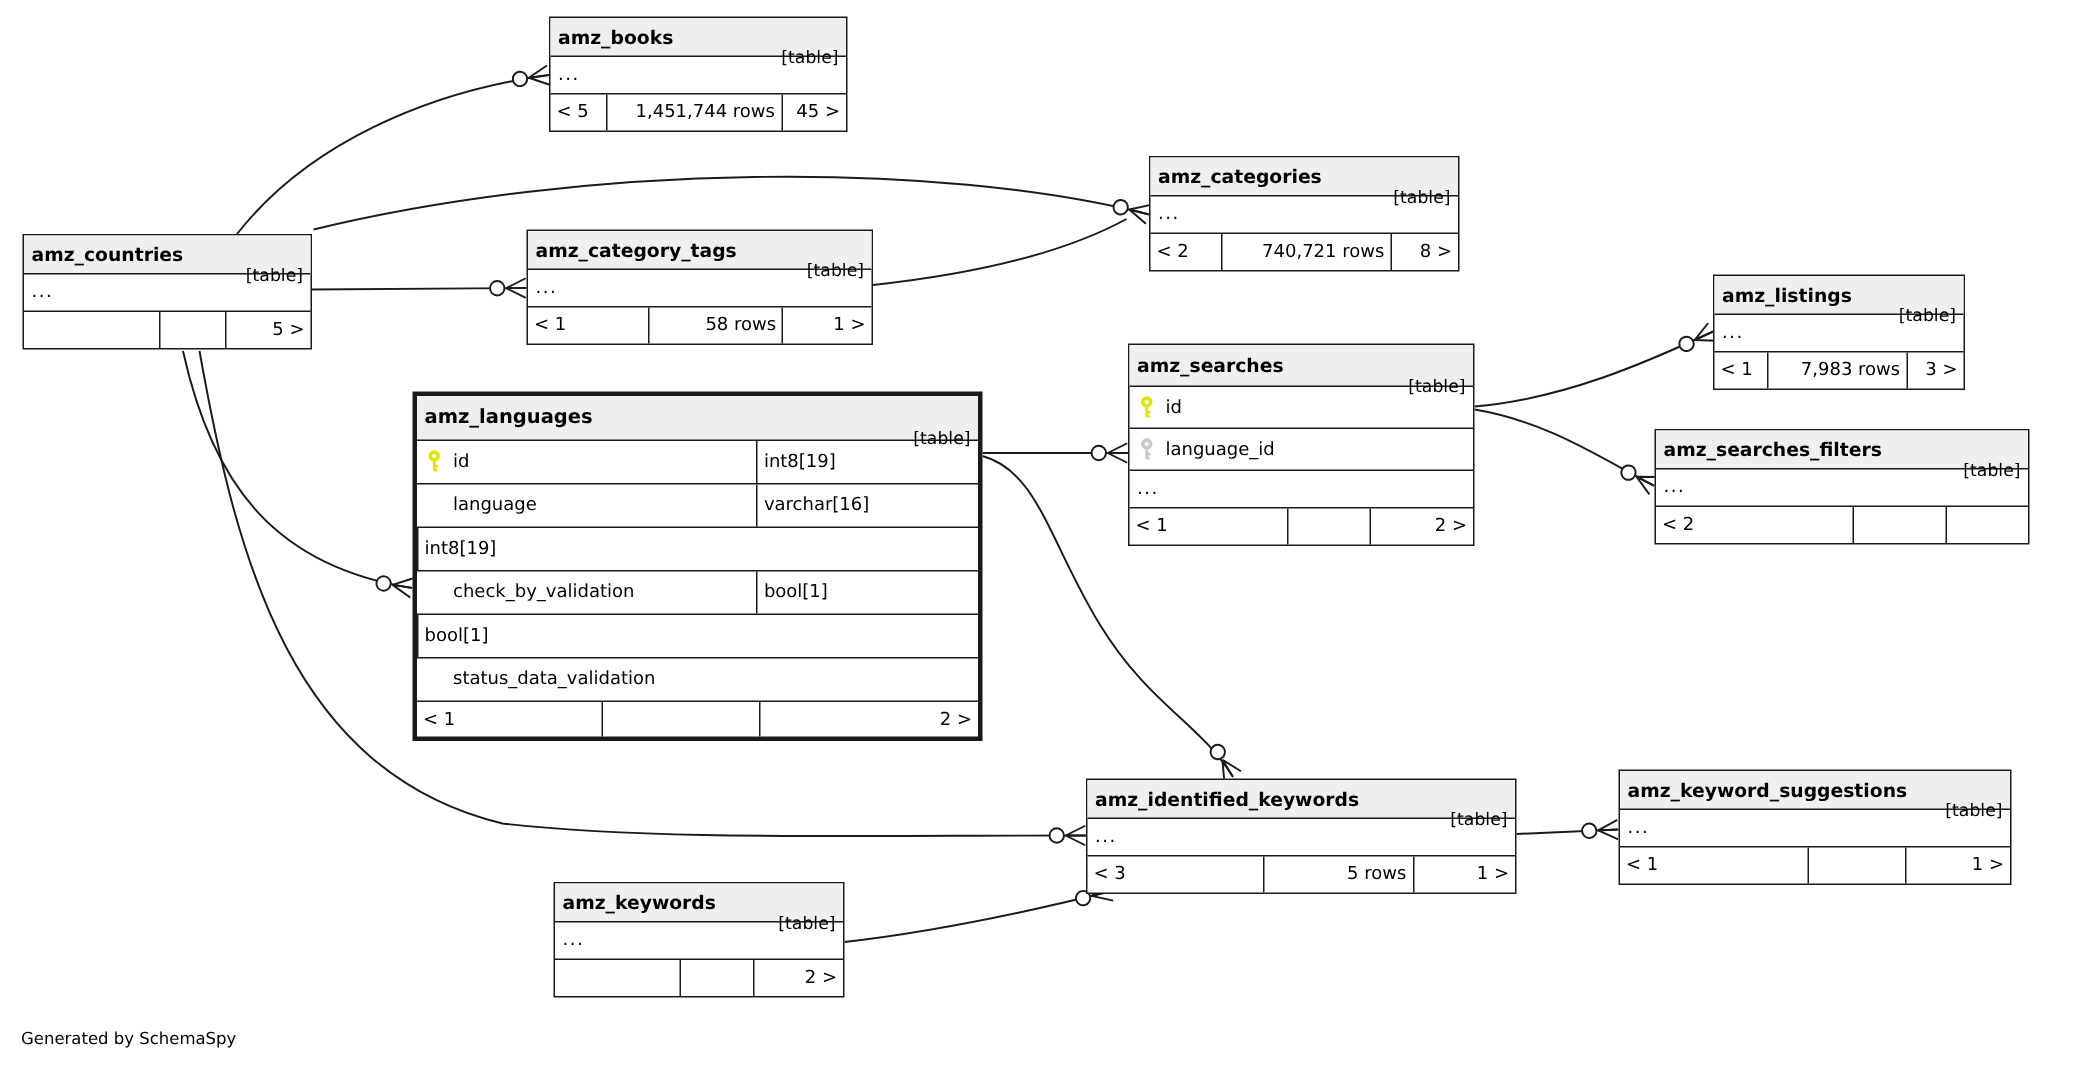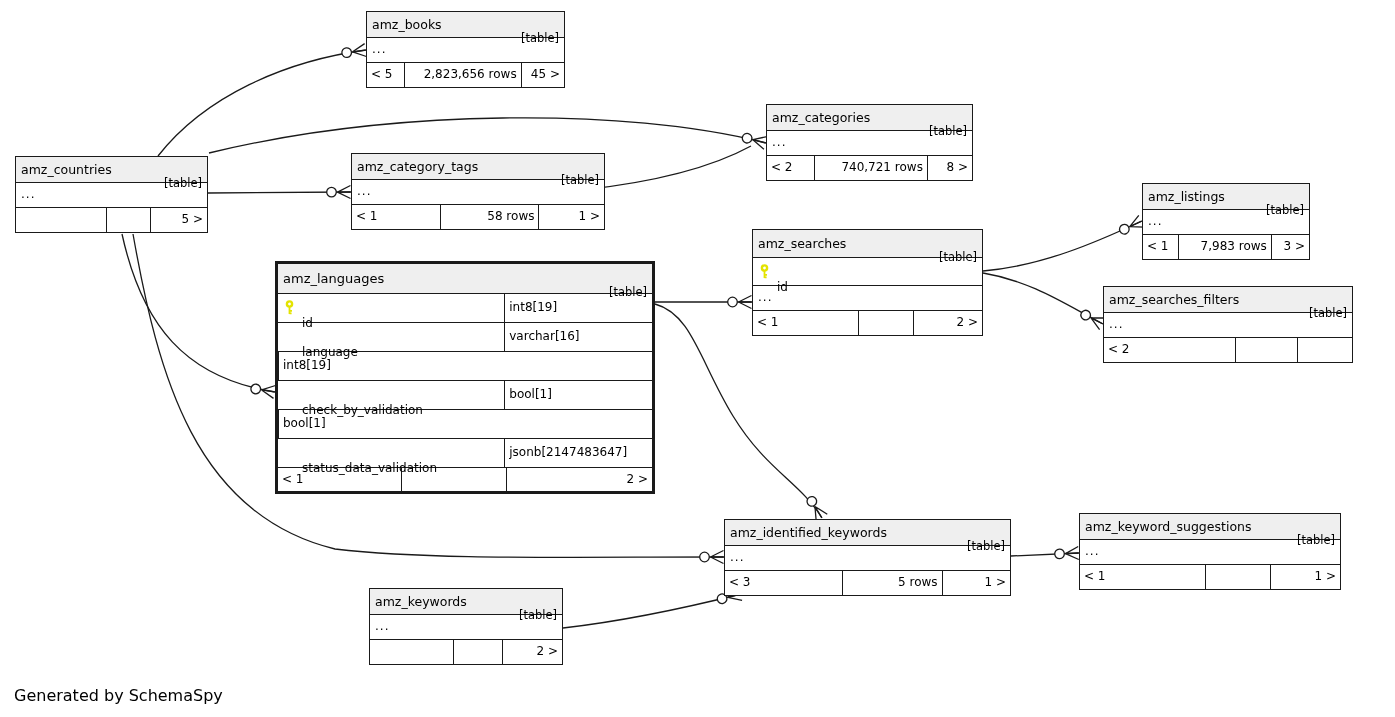--- a/index.html
+++ b/index.html
@@ -16,45 +16,45 @@
     border:1.4px solid #1a1a1a;font-size:12px;box-sizing:border-box;
   }
   .tbl.focus{border-width:3px;}
   .thead{
     display:flex;justify-content:space-between;align-items:center;
     background:var(--header-bg,#efefef);
     border-bottom:1.4px solid #1a1a1a;
     height:25px;padding:0 5px;white-space:nowrap;
   }
   .tbl.focus .thead{height:29px;align-items:center;}
-  .tname{font-weight:normal;font-size:12.5px;}
+  .tname{font-weight:bold;font-size:12.5px;}
   .ttag{font-size:11.5px;margin-left:10px;margin-top:26px;}
   .tellipsis{
     height:24px;line-height:22px;padding:0 5px;
     border-bottom:1.4px solid #1a1a1a;letter-spacing:1px;
   }
   .tfoot{display:flex;height:24px;line-height:23px;}
   .tbl.focus .tfoot{height:23px;line-height:22px;}
   .fcell{box-sizing:border-box;padding:0 4px;overflow:hidden;white-space:nowrap;}
   .fcell + .fcell{border-left:1.4px solid #1a1a1a;}
   .fcell.mid,.fcell.end{text-align:right;}
 
   .arow{
     display:flex;height:28px;line-height:27px;
     border-bottom:1.4px solid #1a1a1a;white-space:nowrap;
   }
   .arow.slim{height:27px;line-height:26px;}
-  .aname{position:relative;padding:16px 6px 0 24px;box-sizing:border-box;flex:0 0 60.5%;}
+  .aname{position:relative;padding:0 6px 0 24px;box-sizing:border-box;flex:0 0 60.5%;}
   .aname.full{flex:1 1 auto;}
   .atype{border-left:1.4px solid #1a1a1a;padding:0 4px;box-sizing:border-box;flex:1 1 auto;}
   .keyicon{position:absolute;left:5px;top:6px;}
   .key-pk *{stroke:var(--pk-key,#e3e300);}
   .key-fk *{stroke:var(--fk-key,#c8c8c8);}
 
-  .credit{position:absolute;left:14px;top:686px;font-size:16px;z-index:2;}
+  .credit{position:absolute;left:14px;top:686px;font-size:11px;z-index:2;}
 </style>
 </head>
 <body>
 
 <svg class="edges" width="1395" height="717" viewBox="0 0 1395 717">
   <defs>
     <marker id="crowdot" markerWidth="28" markerHeight="20" refX="26.5" refY="10" orient="auto" markerUnits="userSpaceOnUse">
       <path d="M13,10 L26,3.5 M13,10 L26,10 M13,10 L26,16.5" stroke="#1a1a1a" stroke-width="1.3" fill="none"></path>
       <circle cx="7" cy="10" r="4.8" fill="#ffffff" stroke="#1a1a1a" stroke-width="1.3"></circle>
     </marker>
@@ -74,21 +74,21 @@
 </svg>
 
 <div class="tbl" style="left:366px;top:11px;width:199px">
   <div class="thead">
     <span class="tname">amz_books</span>
     <span class="ttag">[table]</span>
   </div>
   <div class="tellipsis">...</div>
   <div class="tfoot">
     <div class="fcell" style="flex:0 0 19%">&lt; 5</div>
-    <div class="fcell mid" style="flex:0 0 59%">2,823,656 rows</div>
+    <div class="fcell mid" style="flex:0 0 59%">1,451,744 rows</div>
     <div class="fcell end" style="flex:1 1 auto">45 &gt;</div>
   </div>
 </div>
 
 <div class="tbl" style="left:766px;top:104px;width:207px">
   <div class="thead">
     <span class="tname">amz_categories</span>
     <span class="ttag">[table]</span>
   </div>
   <div class="tellipsis">...</div>
@@ -105,21 +105,21 @@
     <span class="ttag">[table]</span>
   </div>
   <div class="tellipsis">...</div>
   <div class="tfoot">
     <div class="fcell" style="flex:0 0 47%"></div>
     <div class="fcell mid" style="flex:0 0 23%"></div>
     <div class="fcell end" style="flex:1 1 auto">5 &gt;</div>
   </div>
 </div>
 
-<div class="tbl" style="left:351px;top:153px;width:254px">
+<div class="tbl" style="left:351px;top:153px;width:231px">
   <div class="thead">
     <span class="tname">amz_category_tags</span>
     <span class="ttag">[table]</span>
   </div>
   <div class="tellipsis">...</div>
   <div class="tfoot">
     <div class="fcell" style="flex:0 0 35%">&lt; 1</div>
     <div class="fcell mid" style="flex:0 0 39%">58 rows</div>
     <div class="fcell end" style="flex:1 1 auto">1 &gt;</div>
   </div>
@@ -149,21 +149,20 @@
   </div>
   <div class="arow">
     <div class="aname"><span>check_by_validation</span></div>
     <div class="atype">bool[1]</div>
   </div>
   <div class="arow">
     <div class="atype">bool[1]</div>
   </div>
   <div class="arow" style="border-bottom-width:1.4px">
     <div class="aname"><span>status_data_validation</span></div>
-    <div class="atype">jsonb[2147483647]</div>
   </div>
   <div class="tfoot">
     <div class="fcell" style="flex:0 0 33%">&lt; 1</div>
     <div class="fcell mid" style="flex:0 0 28%"></div>
     <div class="fcell end" style="flex:1 1 auto">2 &gt;</div>
   </div>
 </div>
 
 <div class="tbl" style="left:752px;top:229px;width:231px">
   <div class="thead" style="height:27px">
@@ -172,20 +171,29 @@
   </div>
   <div class="arow slim">
     <div class="aname full">
       <svg class="keyicon key-pk" width="13" height="15" viewBox="0 0 13 15">
         <circle cx="6.5" cy="4" r="2.6" fill="none" stroke-width="2.4"></circle>
         <path d="M6.5 6.5 L6.5 14 M6.5 10.8 L9 10.8 M6.5 13.4 L8.6 13.4" fill="none" stroke-width="1.8"></path>
       </svg>
       <span>id</span>
     </div>
   </div>
+  <div class="arow slim">
+    <div class="aname full">
+      <svg class="keyicon key-fk" width="13" height="15" viewBox="0 0 13 15">
+        <circle cx="6.5" cy="4" r="2.6" fill="none" stroke-width="2.4"></circle>
+        <path d="M6.5 6.5 L6.5 14 M6.5 10.8 L9 10.8 M6.5 13.4 L8.6 13.4" fill="none" stroke-width="1.8"></path>
+      </svg>
+      <span>language_id</span>
+    </div>
+  </div>
   <div class="tellipsis">...</div>
   <div class="tfoot">
     <div class="fcell" style="flex:0 0 46%">&lt; 1</div>
     <div class="fcell mid" style="flex:0 0 24%"></div>
     <div class="fcell end" style="flex:1 1 auto">2 &gt;</div>
   </div>
 </div>
 
 <div class="tbl" style="left:1142px;top:183px;width:168px">
   <div class="thead">

